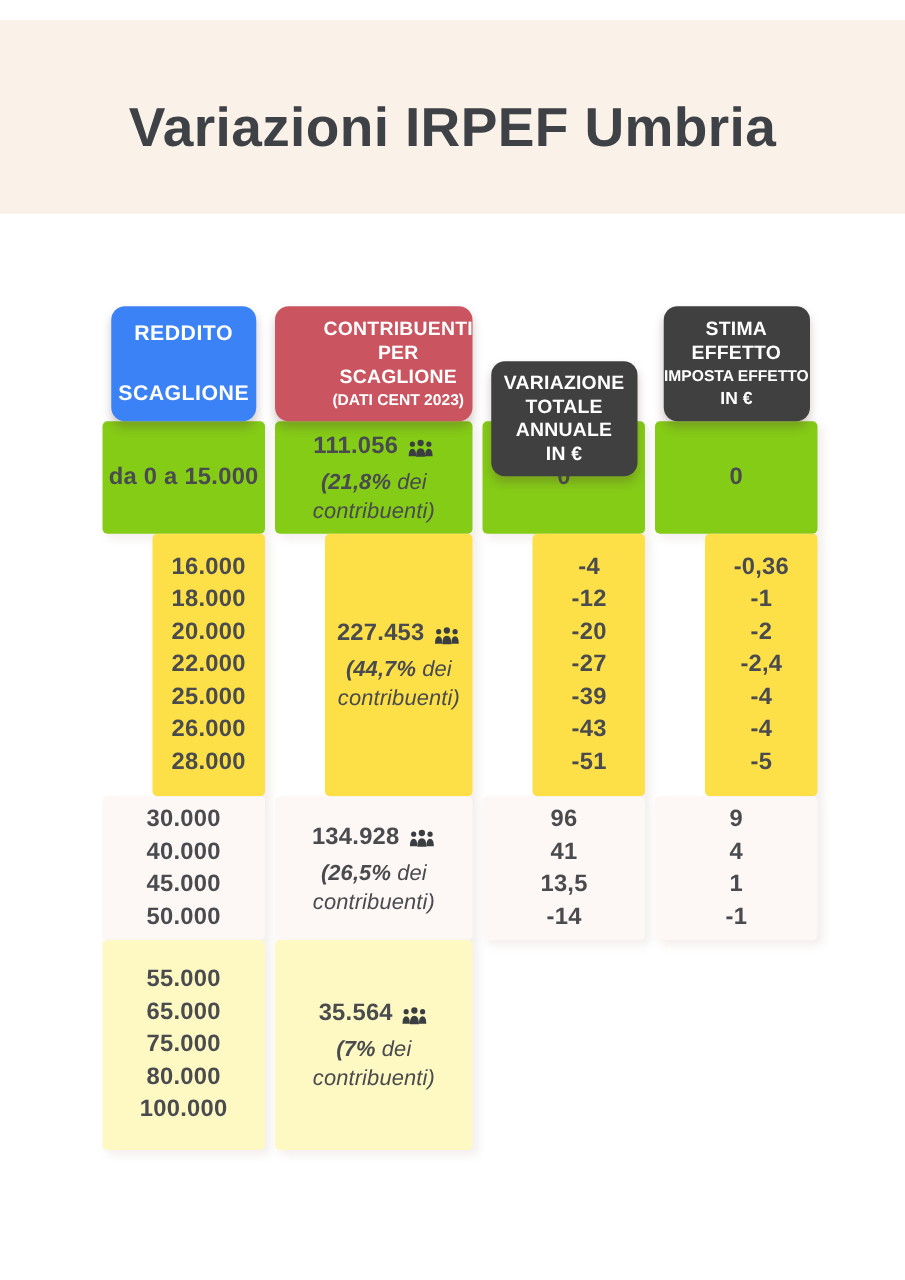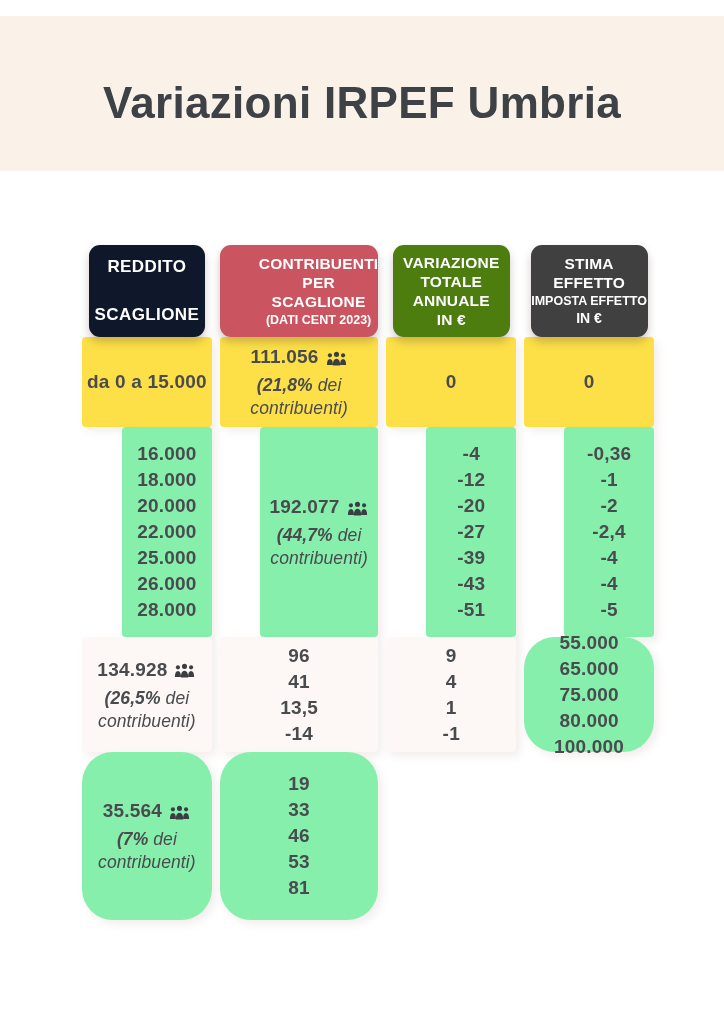--- a/index.html
+++ b/index.html
@@ -36,56 +36,56 @@
   .pill .l{font-size:15.5px;line-height:1.24;letter-spacing:.2px;}
   .pill .l-big{font-size:17px;line-height:1.3;letter-spacing:.4px;}
   .pill .l-small{font-size:12.5px;line-height:1.3;}
   .pill .l-mid{font-size:14px;line-height:1.35;}
   .cell{
     display:flex;flex-direction:column;align-items:center;justify-content:center;
     border-radius:4px;
     box-shadow:4px 4px 8px rgba(150,115,100,.12);
     text-align:center;
   }
-  .band-1{background:#fde047;}
-  .band-2{background:#86efac;margin-left:40px;}
+  .band-1{background:#84cc16;}
+  .band-2{background:#fde047;margin-left:40px;}
   .band-3{background:#FDF8F5;}
-  .band-4{background:#86efac;border-radius:31px;}
+  .band-4{background:#fef9c3;}
   .num{font-size:19px;font-weight:bold;line-height:26px;letter-spacing:.2px;white-space:nowrap;}
   .tax-line{display:flex;align-items:center;gap:6px;}
   .tax-line svg{display:block;margin-top:2px;}
   .share{
     font-size:17.5px;font-style:italic;line-height:23px;margin-top:4px;
     letter-spacing:.1px;
   }
   .share b{text-align:right;}
 </style>
 </head>
 <body>
 
 <div class="banner">
   <div class="title">Variazioni IRPEF Umbria</div>
 </div>
 
 <div class="grid">
   <div class="header-cell">
-    <div class="pill" style="background: #0f172a; gap: 25px;">
+    <div class="pill" style="background: #3b82f6; gap: 25px;">
       <span class="l-big">REDDITO</span>
       <span class="l-big">SCAGLIONE</span>
     </div>
   </div>
   <div class="header-cell">
     <div class="pill" style="background: rgb(202, 85, 96); padding-left: 39px;">
       <span class="l">CONTRIBUENTI</span>
       <span class="l">PER SCAGLIONE</span>
       <span class="l-small">(DATI CENT 2023)</span>
     </div>
   </div>
   <div class="header-cell">
-    <div class="pill" style="background: #4d7c0f;">
+    <div class="pill" style="background: #404040; margin-top: 44px;">
       <span class="l">VARIAZIONE</span>
       <span class="l">TOTALE</span>
       <span class="l">ANNUALE</span>
       <span class="l">IN €</span>
     </div>
   </div>
   <div class="header-cell">
     <div class="pill" style="background: #404040; justify-content: center;">
       <span class="l">STIMA</span>
       <span class="l">EFFETTO</span>
@@ -121,21 +121,21 @@
       <div class="num">16.000</div>
       <div class="num">18.000</div>
       <div class="num">20.000</div>
       <div class="num">22.000</div>
       <div class="num">25.000</div>
       <div class="num">26.000</div>
       <div class="num">28.000</div>
     </div>
     <div class="cell band-2">
       <div class="num tax-line">
-        <span>192.077</span>
+        <span>227.453</span>
         <svg width="23" height="15" viewBox="0 0 24 16" fill="#3B3E41">
           <circle cx="5" cy="4.6" r="2.2"></circle>
           <path d="M1.8 15 q0-6.4 3.2-6.4 q3.2 0 3.2 6.4 z"></path>
           <circle cx="19" cy="4.6" r="2.2"></circle>
           <path d="M15.8 15 q0-6.4 3.2-6.4 q3.2 0 3.2 6.4 z"></path>
           <circle cx="12" cy="3.6" r="2.7"></circle>
           <path d="M8.1 15.4 q0-7.2 3.9-7.2 q3.9 0 3.9 7.2 z"></path>
         </svg>
       </div>
       <div class="share"><span><b>(44,7%</b> dei</span><br><span>contribuenti)</span></div>
@@ -152,20 +152,26 @@
     <div class="cell band-2">
       <div class="num">-0,36</div>
       <div class="num">-1</div>
       <div class="num">-2</div>
       <div class="num">-2,4</div>
       <div class="num">-4</div>
       <div class="num">-4</div>
       <div class="num">-5</div>
     </div>
     <div class="cell band-3">
+      <div class="num">30.000</div>
+      <div class="num">40.000</div>
+      <div class="num">45.000</div>
+      <div class="num">50.000</div>
+    </div>
+    <div class="cell band-3">
       <div class="num tax-line">
         <span>134.928</span>
         <svg width="23" height="15" viewBox="0 0 24 16" fill="#3B3E41">
           <circle cx="5" cy="4.6" r="2.2"></circle>
           <path d="M1.8 15 q0-6.4 3.2-6.4 q3.2 0 3.2 6.4 z"></path>
           <circle cx="19" cy="4.6" r="2.2"></circle>
           <path d="M15.8 15 q0-6.4 3.2-6.4 q3.2 0 3.2 6.4 z"></path>
           <circle cx="12" cy="3.6" r="2.7"></circle>
           <path d="M8.1 15.4 q0-7.2 3.9-7.2 q3.9 0 3.9 7.2 z"></path>
         </svg>
@@ -198,20 +204,13 @@
           <circle cx="5" cy="4.6" r="2.2"></circle>
           <path d="M1.8 15 q0-6.4 3.2-6.4 q3.2 0 3.2 6.4 z"></path>
           <circle cx="19" cy="4.6" r="2.2"></circle>
           <path d="M15.8 15 q0-6.4 3.2-6.4 q3.2 0 3.2 6.4 z"></path>
           <circle cx="12" cy="3.6" r="2.7"></circle>
           <path d="M8.1 15.4 q0-7.2 3.9-7.2 q3.9 0 3.9 7.2 z"></path>
         </svg>
       </div>
       <div class="share"><span><b>(7%</b> dei</span><br><span>contribuenti)</span></div>
     </div>
-    <div class="cell band-4">
-      <div class="num">19</div>
-      <div class="num">33</div>
-      <div class="num">46</div>
-      <div class="num">53</div>
-      <div class="num">81</div>
-    </div>
   </div>
 
 </body></html>

